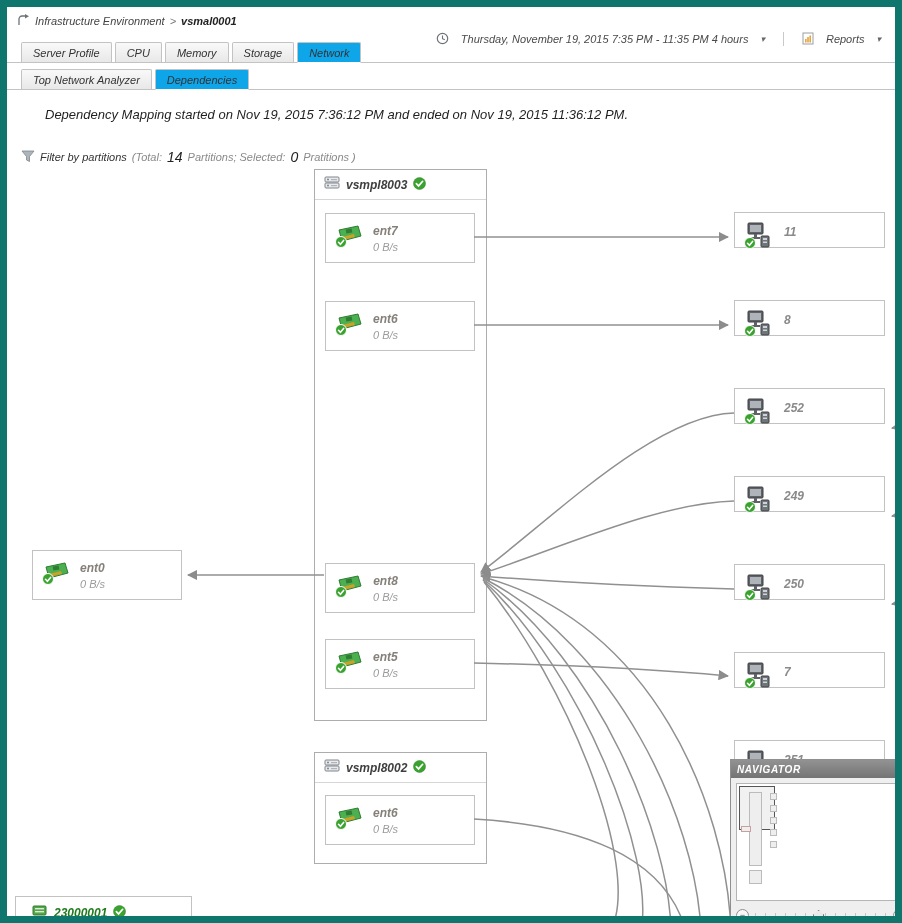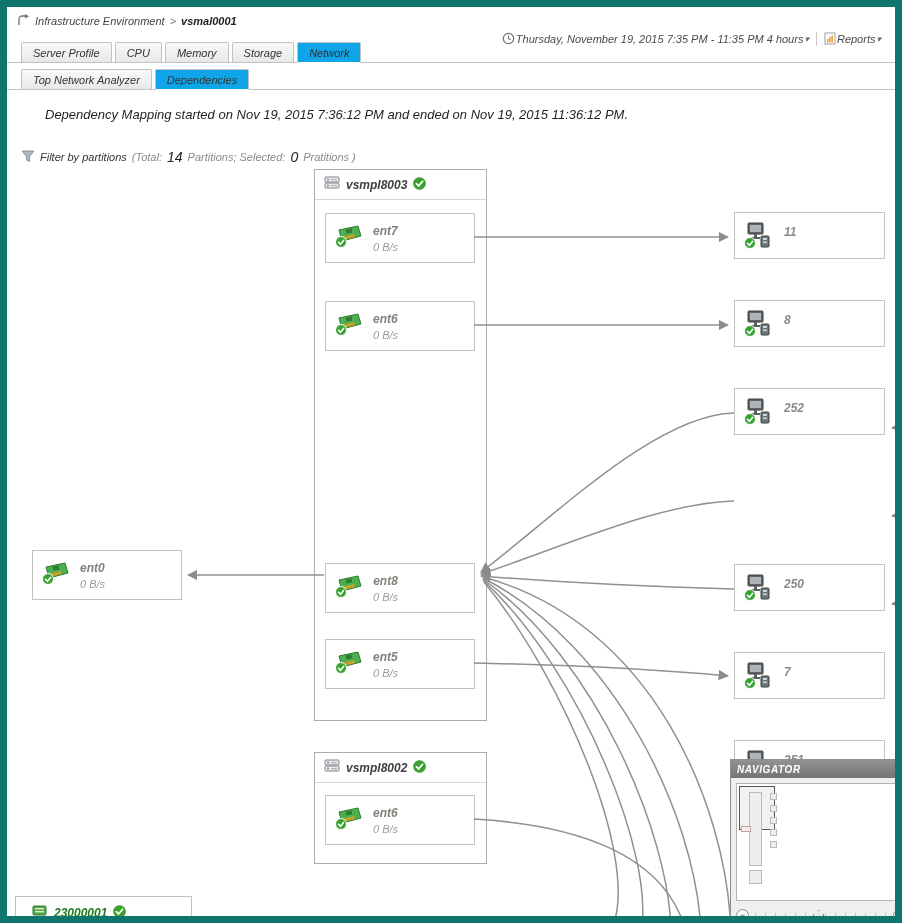--- a/index.html
+++ b/index.html
@@ -7,21 +7,21 @@
   .window{ position:relative; width:902px; height:923px; background:#fff;
            border:7px solid #0f766e; overflow:hidden; color:#333;font-style:italic; }
 
   
   .topbar{ height:28px; display:flex; align-items:center; justify-content:space-between;
            padding:0 14px 0 10px; font-size:11px; }
   .breadcrumb{ display:flex; align-items:center; gap:5px; }
   .bc-root{ color:#444; cursor:pointer; }
   .bc-sep{ color:#777; }
   .bc-cur{ font-weight:bold; color:#222; }
-  .topbar-right{ display:flex; align-items:center; gap:1px; color:#4a4a4a;margin-top:36px; }
+  .topbar-right{ display:flex; align-items:center; gap:12px; color:#4a4a4a;margin-top:36px; }
   .caret{ font-size:9px; color:#666; cursor:pointer; }
   .vsep{ width:1px; height:14px; background:#c9c9c9; margin:0 6px; }
 
   
   .tabs{ display:flex; gap:3px; padding-left:14px; border-bottom:1px solid #c3c3c3; }
   .main-tabs{ margin-top:7px; }
   .sub-tabs{ margin-top:6px; }
   .tab{ font-size:11px; color:#333; padding:4px 11px 3px;
         background:linear-gradient(#f9f9f9,#e8e8e8);
         border:1px solid #c3c3c3; border-bottom:none;
@@ -41,21 +41,21 @@
   .group-header{ height:30px; display:flex; align-items:center; gap:6px; padding:0 9px;
                  border-bottom:1px solid #d6d6d6; font-size:12px; font-weight:bold; color:#3f3f3f; }
   .adapter, .node-box{ position:absolute; width:150px; height:50px; background:#fff;
                  border:1px solid #c2c2c2; display:flex; align-items:center;
                  padding:0 8px; cursor:pointer; }
   .node-box{ z-index:2; }
   .node-text{ margin-left:9px; }
   .node-name{ font-weight:bold; font-size:12px; color:#85807a; }
   .node-rate{ font-size:11px; color:#9b9b9b; margin-top:3px; }
 
-  .host{ position:absolute; left:727px; width:151px; height:47px; background:#fff;
+  .host{ position:absolute; left:727px; width:151px; height:36px; background:#fff;
          border:1px solid #c2c2c2; display:flex; align-items:flex-start;
          padding:9px 8px 0; z-index:2; cursor:pointer; }
   .host-label{ margin:3px 0 0 11px; font-weight:bold; font-size:12px; color:#8a8a8a; }
 
   .partition-box{ position:absolute; left:8px; top:889px; width:177px; height:34px;
          background:#fff; border:1px solid #c2c2c2; display:flex; align-items:center;
          gap:6px; padding:0 16px; z-index:2; cursor:pointer; }
   .partition-label{ font-weight:bold; font-size:12px; color:#1f7a1f; }
 
   
@@ -350,20 +350,34 @@
           <rect x="11" y="12" width="3" height="3" fill="#5f6368"></rect>
           <rect x="8" y="15" width="9" height="2" fill="#5f6368"></rect>
           <rect x="18" y="14" width="8" height="11" rx="1" fill="#70757a" stroke="#3c4043"></rect>
           <rect x="20" y="16" width="4" height="2" fill="#cfd4da"></rect>
           <rect x="20" y="19.5" width="4" height="1.5" fill="#cfd4da"></rect>
           <circle cx="7" cy="21" r="5.5" fill="#3aa32f" stroke="#fff"></circle>
           <path d="M4.5,21.3 L6.4,23.2 L9.6,19.4" stroke="#fff" stroke-width="1.6" fill="none" stroke-linecap="round"></path>
         </svg></span>
     <span class="host-label">252</span>
   </div>
+  <div class="host" style="top:469px;">
+    <span><svg width="30" height="28" viewBox="0 0 30 28">
+          <rect x="5" y="1" width="15" height="11" rx="1" fill="#5f6368" stroke="#3c4043"></rect>
+          <rect x="7" y="3" width="11" height="7" fill="#aeb4ba"></rect>
+          <rect x="11" y="12" width="3" height="3" fill="#5f6368"></rect>
+          <rect x="8" y="15" width="9" height="2" fill="#5f6368"></rect>
+          <rect x="18" y="14" width="8" height="11" rx="1" fill="#70757a" stroke="#3c4043"></rect>
+          <rect x="20" y="16" width="4" height="2" fill="#cfd4da"></rect>
+          <rect x="20" y="19.5" width="4" height="1.5" fill="#cfd4da"></rect>
+          <circle cx="7" cy="21" r="5.5" fill="#3aa32f" stroke="#fff"></circle>
+          <path d="M4.5,21.3 L6.4,23.2 L9.6,19.4" stroke="#fff" stroke-width="1.6" fill="none" stroke-linecap="round"></path>
+        </svg></span>
+    <span class="host-label">249</span>
+  </div>
   <div class="host" style="top:557px;">
     <span><svg width="30" height="28" viewBox="0 0 30 28">
           <rect x="5" y="1" width="15" height="11" rx="1" fill="#5f6368" stroke="#3c4043"></rect>
           <rect x="7" y="3" width="11" height="7" fill="#aeb4ba"></rect>
           <rect x="11" y="12" width="3" height="3" fill="#5f6368"></rect>
           <rect x="8" y="15" width="9" height="2" fill="#5f6368"></rect>
           <rect x="18" y="14" width="8" height="11" rx="1" fill="#70757a" stroke="#3c4043"></rect>
           <rect x="20" y="16" width="4" height="2" fill="#cfd4da"></rect>
           <rect x="20" y="19.5" width="4" height="1.5" fill="#cfd4da"></rect>
           <circle cx="7" cy="21" r="5.5" fill="#3aa32f" stroke="#fff"></circle>

